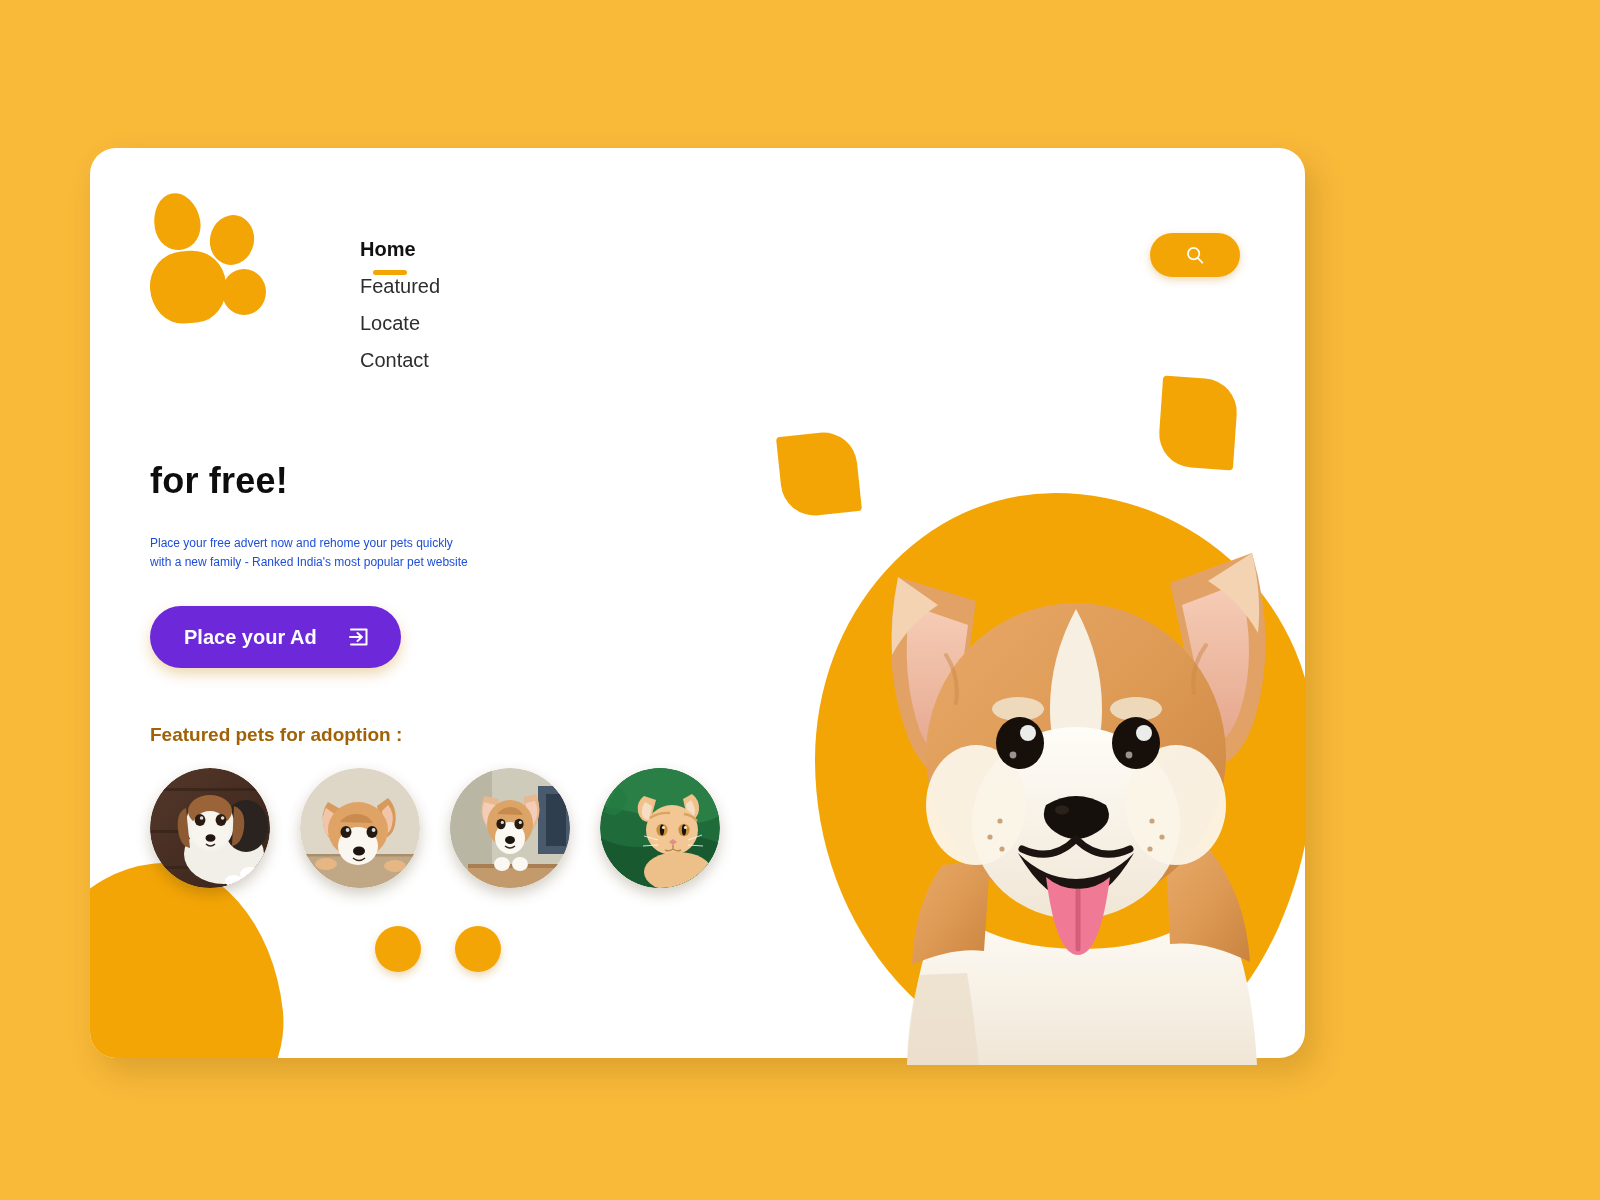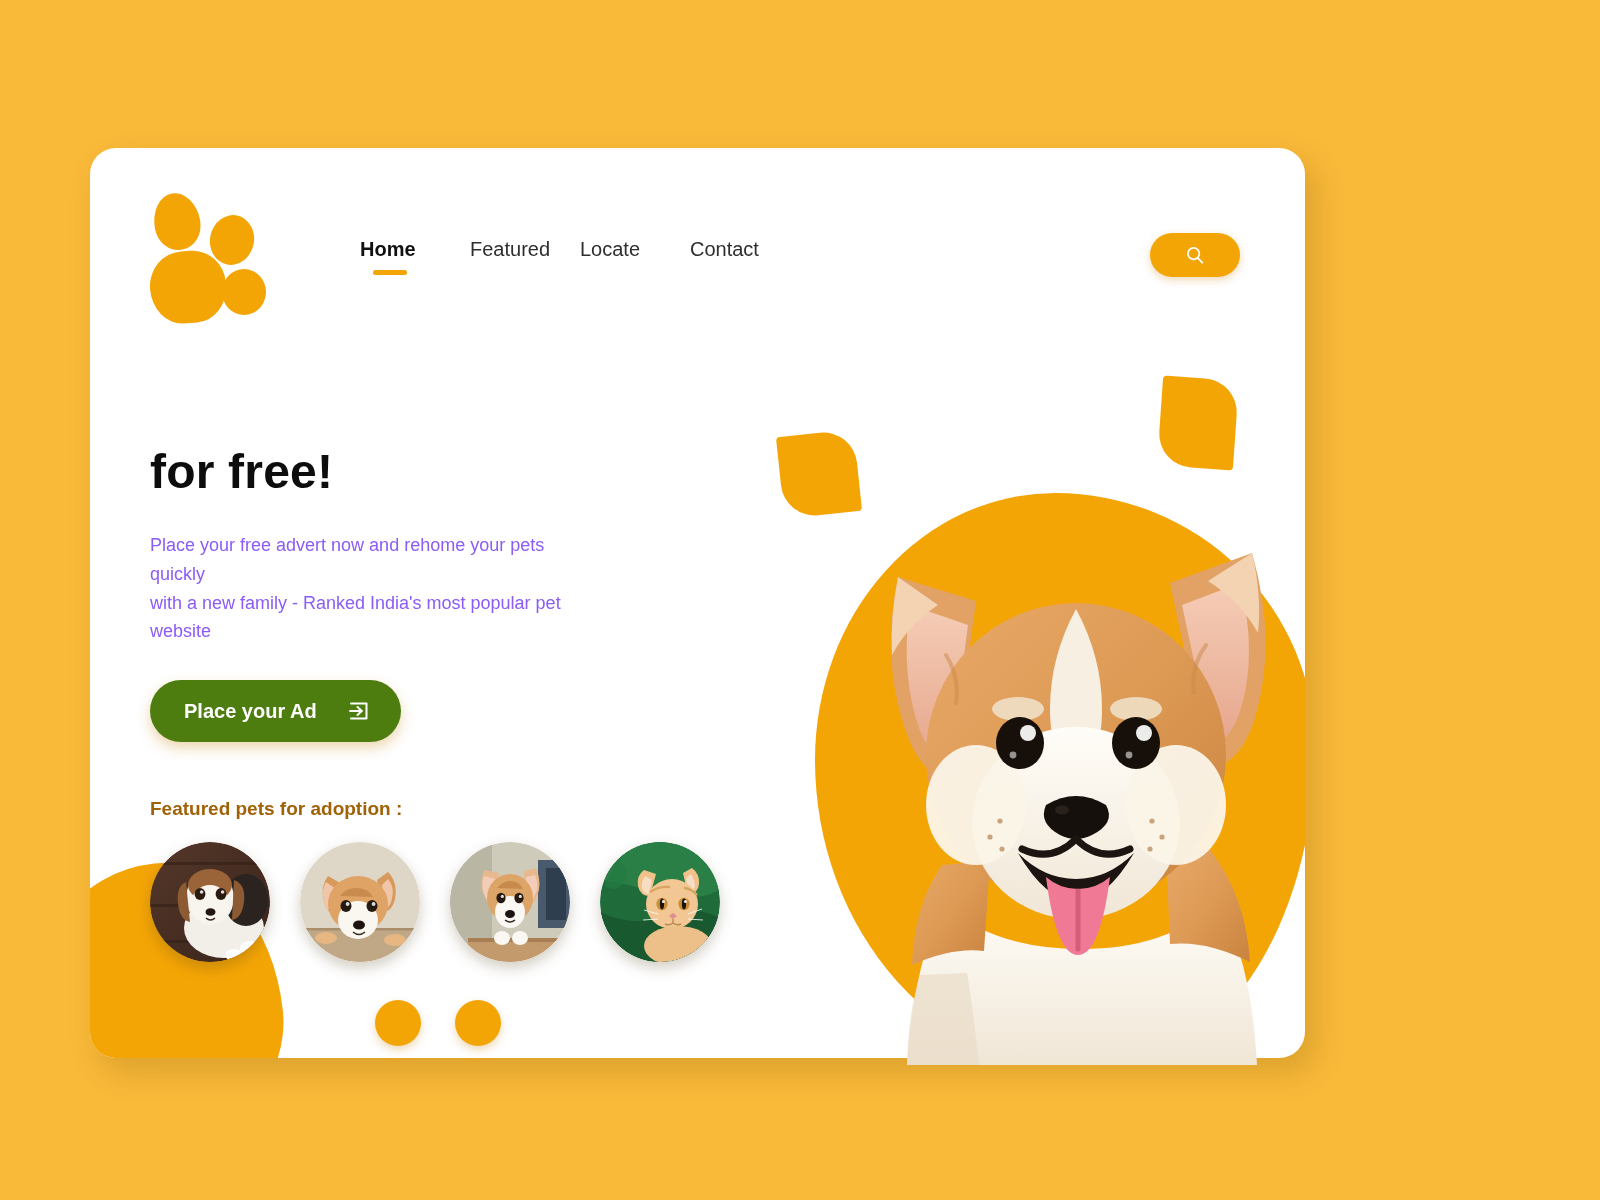--- a/index.html
+++ b/index.html
@@ -48,20 +48,21 @@
   .toe1 { left: 4px;  top: 0px;   width: 46px; height: 57px; border-radius: 50% 50% 48% 48% / 55% 55% 45% 45%; transform: rotate(-10deg); }
   .toe2 { left: 60px; top: 22px;  width: 44px; height: 50px; border-radius: 50%; transform: rotate(12deg); }
   .toe3 { left: 72px; top: 76px;  width: 44px; height: 46px; border-radius: 50%; }
   .pad  { left: 0px;  top: 58px;  width: 76px; height: 72px; border-radius: 45% 45% 42% 42% / 50% 48% 50% 52%; transform: rotate(-4deg); }
 
   .nav {
     position: absolute;
     left: 270px; top: 90px;
     display: flex;
     gap: 0px;
+    flex-direction: column;
   }
   .nav-item {
     position: relative;
     font-size: 20px;
     color: #2e2e2e;
     width: 110px;
     text-align: left;
     padding-bottom: 14px;
     cursor: pointer;
   }
@@ -86,32 +87,32 @@
     box-shadow: 0 3px 8px rgba(200,130,10,0.3);
   }
 
   
   .hero-left { position: absolute; left: 60px; top: 290px; width: 560px; }
   .head-1 {
     font-size: 40px; font-weight: 600; color: #1a1a1a;
     letter-spacing: 0.4px;
   }
   .head-2 {
-    font-size: 48px; font-weight: bold; color: #0d0d0d;
-    margin-top: 6px; letter-spacing: 0.2px;
+    font-size: 36px; font-weight: bold; color: #0d0d0d;
+    margin-top: 22px; letter-spacing: 0.2px;
   }
   .sub {
     margin-top: 32px;
-    font-size: 18px; line-height: 1.6; color: #8b5cf6;
+    font-size: 12px; line-height: 1.6; color: #1d4ed8;
     max-width: 420px;
   }
   .cta {
     margin-top: 34px;
     display: inline-flex; align-items: center; gap: 30px;
-    background: #4d7c0f;
+    background: #6d28d9;
     color: #ffffff;
     font-size: 20px; font-weight: bold;
     padding: 19px 30px 19px 34px;
     border: none; border-radius: 32px;
     cursor: pointer;
     box-shadow: 0 6px 14px rgba(200,130,10,0.32);
   }
   .featured-label {
     margin-top: 56px;
     font-size: 19px; font-weight: bold; color: #a16207;

